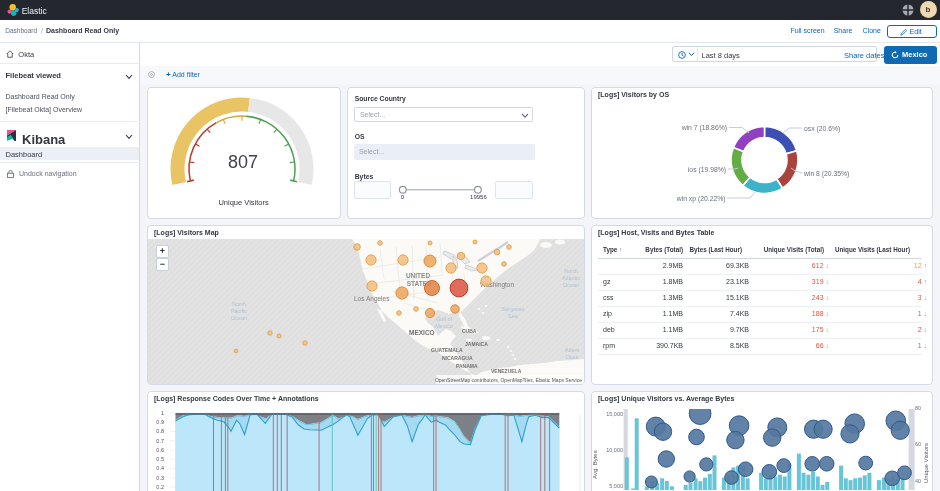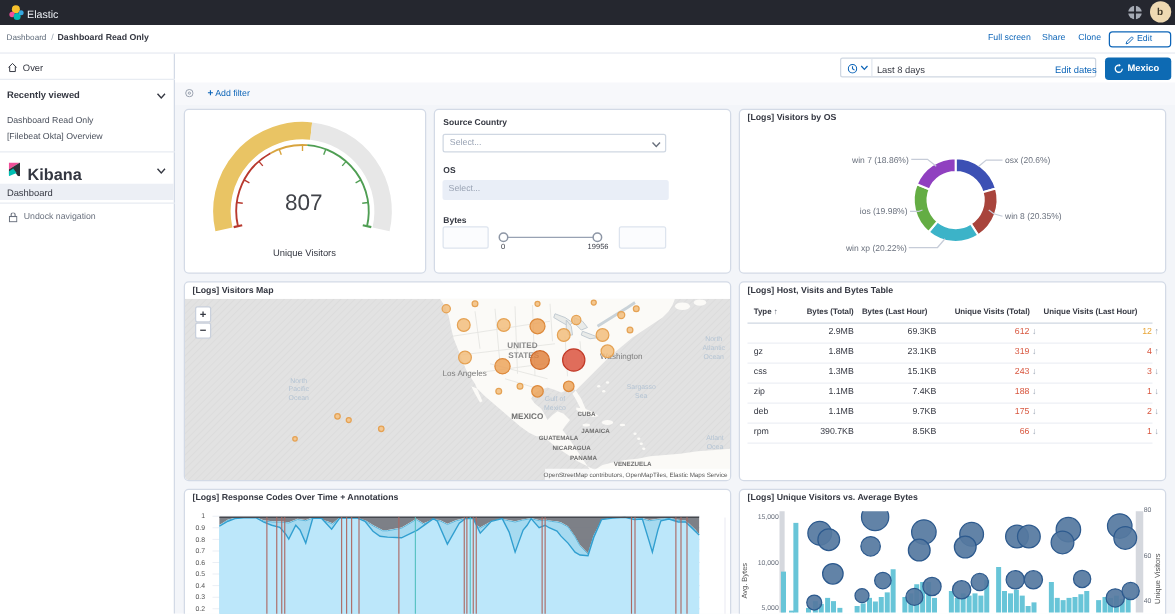--- a/index.html
+++ b/index.html
@@ -46,23 +46,23 @@
         </svg>
       <div class="abs blue" style="left:22px;top:2.4px;font-size:7px;">Edit</div>
     </div>
   </div>
   <div class="abs" style="left:0;top:42px;width:940px;height:1px;background:#e3e8ef;"></div>
 
   <div class="abs" style="left:0;top:43px;width:140px;height:448px;background:#fff;border-right:1px solid #d3dae6;">
     <svg class="abs" style="left:5.5px;top:7px" width="8" height="8" viewBox="0 0 16 16">
       <path d="M1.5 8 L8 1.5 L14.5 8 M3.5 6.5 V14.5 H12.5 V6.5" fill="none" stroke="#343741" stroke-width="1.6"></path>
     </svg>
-    <div class="abs" style="left:18.3px;top:6.5px;font-size:7.5px;color:#343741;">Over</div>
+    <div class="abs" style="left:18.3px;top:6.5px;font-size:7.5px;color:#343741;">Okta</div>
     <div class="abs" style="left:0;top:19.5px;width:140px;height:1px;background:#e8ecf2;"></div>
-    <div class="abs" style="left:5.5px;top:28px;font-size:7.5px;font-weight:bold;color:#343741;">Recently viewed</div>
+    <div class="abs" style="left:5.5px;top:28px;font-size:7.5px;font-weight:bold;color:#343741;">Filebeat viewed</div>
     <svg class="abs" style="left:125px;top:30.5px" width="8" height="6" viewBox="0 0 8 6">
         <path d="M1 1 L4 4.4 L7 1" fill="none" stroke="#343741" stroke-width="1.1"></path>
       </svg>
     <div class="abs" style="left:5.5px;top:49.5px;font-size:7px;color:#4a505c;">Dashboard Read Only</div>
     <div class="abs" style="left:5.5px;top:63px;font-size:7px;color:#4a505c;">[Filebeat Okta] Overview</div>
     <div class="abs" style="left:0;top:78px;width:140px;height:1px;background:#e8ecf2;"></div>
     <svg class="abs" style="left:6.7px;top:87px" width="9" height="11" viewBox="0 0 9 11">
       <path d="M0 0 H9 L0 5.6 Z" fill="#f04e98"></path>
       <path d="M0 5.6 L9 0 V11 H7.4 L4.2 6.6 L0 9.6 Z" fill="#2f3138"></path>
       <path d="M0 7.2 L3.6 4.8 L6.3 8.4 L0 11 Z" fill="#00bfb3"></path>
@@ -85,21 +85,21 @@
     <div class="abs" style="left:532px;top:3px;width:205px;height:16px;background:#fff;border:1px solid #cfd7e2;border-radius:2px;">
       <svg class="abs" style="left:5px;top:3.5px" width="8" height="8" viewBox="0 0 10 10">
           <circle cx="5" cy="5" r="4.2" fill="none" stroke="#0d65b8" stroke-width="1.1"></circle>
           <path d="M5 2.4 V5 L7 6.4" fill="none" stroke="#0d65b8" stroke-width="1.1"></path>
         </svg>
       <svg class="abs" style="left:15px;top:5px" width="7" height="5" viewBox="0 0 8 6">
           <path d="M1 1 L4 4.2 L7 1" fill="none" stroke="#0d65b8" stroke-width="1.2"></path>
         </svg>
       <div class="abs" style="left:24px;top:0;width:1px;height:14px;background:#e2e8f0;"></div>
       <div class="abs" style="left:28.5px;top:3.6px;font-size:7.5px;color:#343741;">Last 8 days</div>
-      <div class="abs blue" style="left:171px;top:3.6px;font-size:7.5px;">Edit dates</div>
+      <div class="abs blue" style="left:171px;top:3.6px;font-size:7.5px;">Share dates</div>
     </div>
     <div class="abs" style="left:744px;top:2.7px;width:53px;height:18.7px;background:#0d6ab3;border-radius:3px;color:#fff;">
       <svg class="abs" style="left:7px;top:5px" width="8" height="8" viewBox="0 0 10 10">
           <path d="M8.5 5 A3.5 3.5 0 1 1 5 1.5" fill="none" stroke="#fff" stroke-width="1.3"></path>
           <path d="M5 0 L7.2 1.5 L5 3 Z" fill="#fff"></path>
         </svg>
       <div class="abs" style="left:18px;top:4.5px;font-size:7.5px;font-weight:bold;">Mexico</div>
     </div>
   </div>
 

